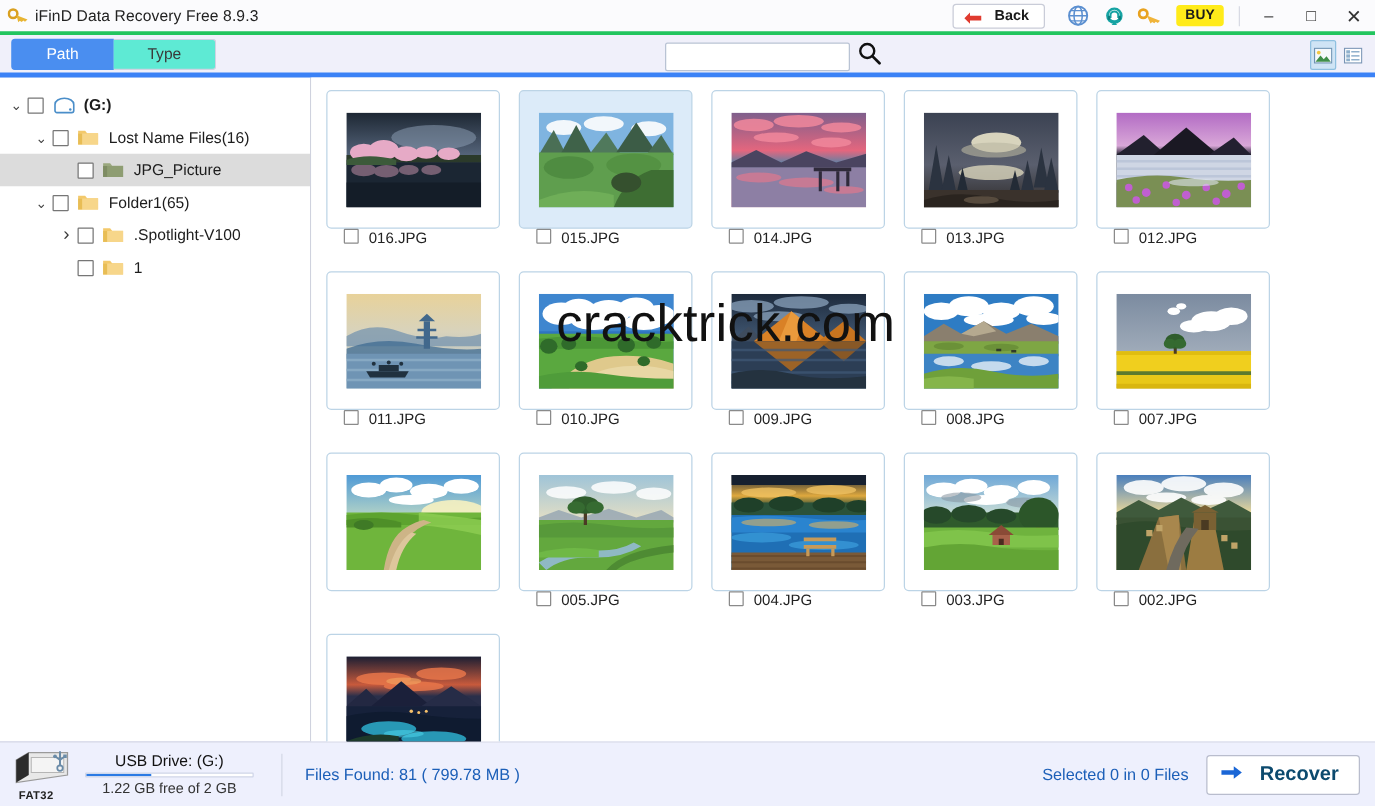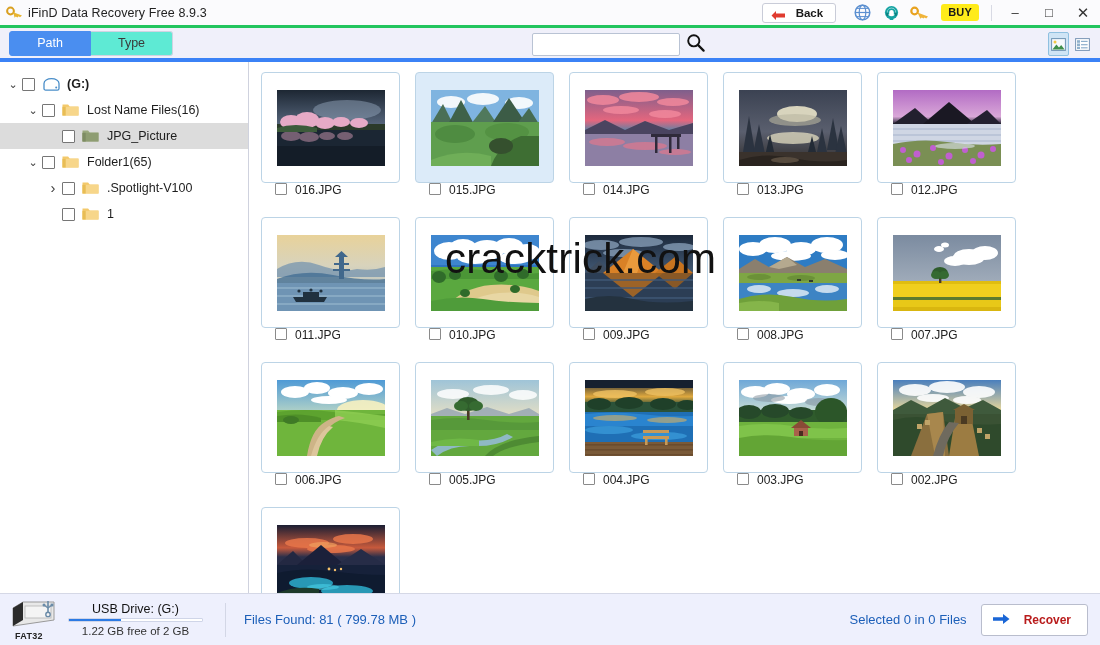--- a/index.html
+++ b/index.html
@@ -185,21 +185,21 @@
   .sb-divider { width: 1px; height: 34px; background: #d3d7e6; margin: 0 18px 0 22px; }
   .files-found { font-size: 13px; color: #1c5fb8; }
   .sb-spacer { flex: 1; }
   .selected-text { font-size: 13px; color: #1c5fb8; margin-right: 14px; }
   .recover-btn {
     display: flex; align-items: center; gap: 14px;
     height: 32px; padding: 0 16px 0 11px;
     border: 1px solid #b9bdcd; border-radius: 3px;
     background: #ffffff;
   }
-  .recover-label { font-size: 12px; font-weight: bold; color: #b91c1c; }
+  .recover-label { font-size: 16px; font-weight: bold; color: #0c4a6e; }
 </style>
 </head>
 <body>
 
 <div class="app">
 
   <div class="titlebar">
     <span class="app-logo">
       <svg width="18" height="16" viewBox="0 0 18 16">
         <circle cx="4.5" cy="6" r="3.4" fill="none" stroke="#d9a021" stroke-width="2"></circle>
@@ -756,24 +756,20 @@
     <ellipse cx="86" cy="30" rx="26" ry="10" fill="#fdf3c0" opacity="0.85"></ellipse>
     <rect y="30" width="108" height="46" fill="#6fb53c"></rect>
     <path d="M0 32 q28 -4 56 0 t52 2 l0 6 l-108 0 z" fill="#5da32f"></path>
     <path d="M0 36 q24 -4 44 2 l0 4 l-44 0 z" fill="#4e8f28"></path>
     <path d="M58 30 q22 2 50 6 l0 12 q-26 -6 -50 -8 z" fill="#8fce52" opacity="0.8"></path>
     <path d="M30 76 q4 -26 18 -34 q8 -5 14 -6 l6 2 q-12 4 -18 12 q-10 12 -12 26 z" fill="#cdb487"></path>
     <path d="M34 76 q6 -22 18 -30 l4 1 q-12 10 -16 29 z" fill="#ddc69c"></path>
     <ellipse cx="14" cy="40" rx="8" ry="4" fill="#3f7a26"></ellipse>
                 </svg></div>
             </div>
-            <div class="file-row">
-              <span class="file-cbx"></span>
-              <span>006.JPG</span>
-            </div>
           </div>
           <div class="cell">
             <div class="card">
               <div class="thumb"><svg width="108" height="76" viewBox="0 0 108 76">
                   <defs>
                     <linearGradient id="g05" x1="0" y1="0" x2="0" y2="1">
                       <stop offset="0" stop-color="#9fc4d8"></stop>
                       <stop offset="0.5" stop-color="#e7e0c4"></stop>
                     </linearGradient>
                   </defs>

